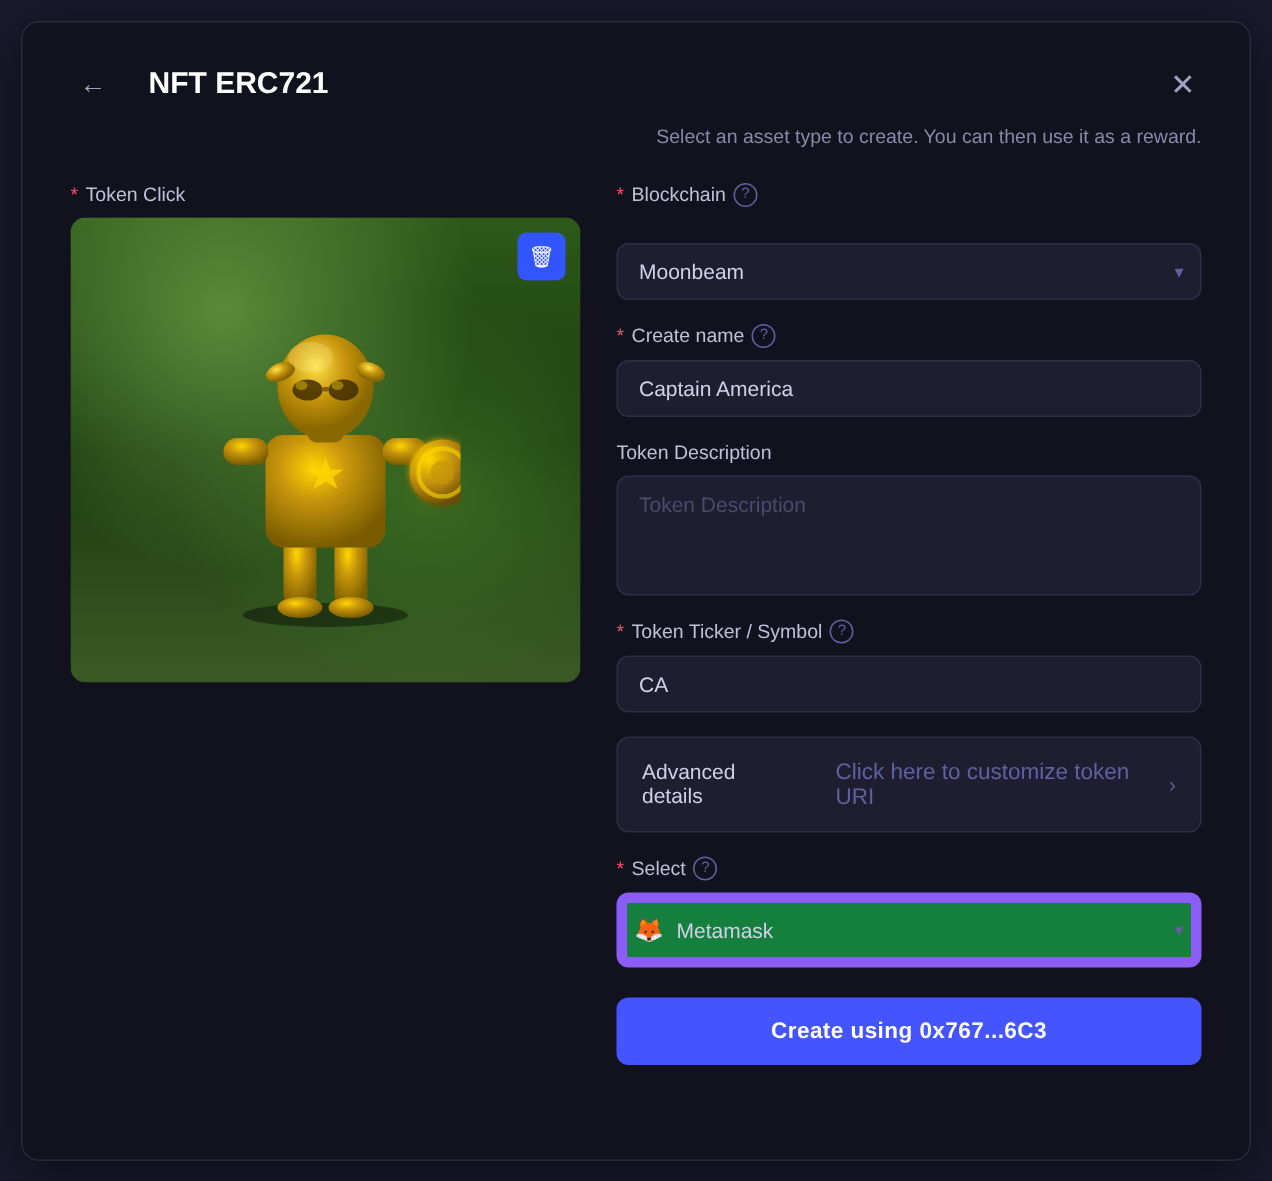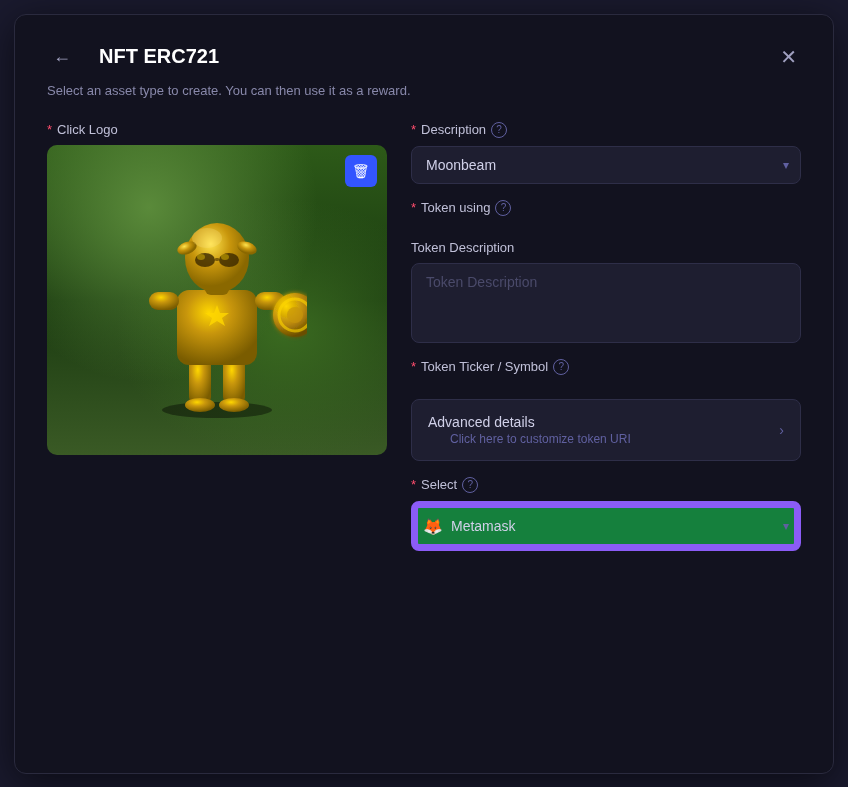--- a/index.html
+++ b/index.html
@@ -54,20 +54,21 @@
       color: #a0a0c0;
       cursor: pointer;
       font-size: 20px;
       padding: 4px;
       line-height: 1;
     }
     .modal-subtitle {
       color: #8888aa;
       font-size: 13px;
       margin-bottom: 24px;
+      text-align: right;
     }
     .form-layout {
       display: grid;
       grid-template-columns: 340px 1fr;
       gap: 24px;
       align-items: start;
     }
     .token-logo-section {
       position: relative;
     }
@@ -138,20 +139,21 @@
       display: flex;
       flex-direction: column;
       gap: 16px;
     }
     .form-group {
       display: flex;
       flex-direction: column;
     }
     .select-wrapper {
       position: relative;
+      margin-top: 16px;
     }
     .form-select {
       width: 100%;
       background: #1e1e30;
       border: 1px solid #2e2e48;
       border-radius: 8px;
       color: #d0d0e8;
       padding: 10px 36px 10px 14px;
       font-size: 14px;
       appearance: none;
@@ -201,31 +203,31 @@
       border: 1px solid #2e2e48;
       border-radius: 8px;
       padding: 14px 16px;
       display: flex;
       align-items: center;
       justify-content: space-between;
       cursor: pointer;
     }
     .advanced-details-content {
       display: flex;
-      flex-direction: column;
+      flex-direction: row;
       gap: 2px;
     }
     .advanced-title {
       color: #d0d0e8;
       font-size: 14px;
       font-weight: 500;
     }
     .advanced-subtitle {
       color: #6060a0;
-      font-size: 12px;
+      font-size: 15px;
       margin-left: 22px;
     }
     .chevron-right {
       color: #6060a0;
       font-size: 14px;
     }
     .wallet-select-wrapper {
       position: relative;
     }
     .wallet-select {
@@ -288,21 +290,21 @@
     <button class="close-btn">✕</button>
   </div>
 
   <p class="modal-subtitle">Select an asset type to create. You can then use it as a reward.</p>
 
   <div class="form-layout">
 
     <div class="token-logo-section">
       <div class="field-label">
         <span class="required-star">*</span>
-        <span>Click Logo</span>
+        <span>Token Click</span>
       </div>
       <div class="token-logo-image">
         <button class="delete-btn">🗑</button>
         <div class="token-logo-img-placeholder">
 
           <svg class="figure-svg" viewBox="0 0 180 240" xmlns="http://www.w3.org/2000/svg">
             <defs>
               <radialGradient id="goldBody" cx="40%" cy="30%" r="70%">
                 <stop offset="0%" stop-color="#ffd700"></stop>
                 <stop offset="40%" stop-color="#c8960c"></stop>
@@ -366,52 +368,54 @@
           </svg>
         </div>
       </div>
     </div>
 
     <div class="right-form">
 
       <div class="form-group">
         <div class="field-label">
           <span class="required-star">*</span>
-          <span>Description</span>
+          <span>Blockchain</span>
           <span class="info-icon">?</span>
         </div>
         <div class="select-wrapper">
           <select class="form-select">
             <option>Moonbeam</option>
           </select>
           <span class="select-arrow">▾</span>
         </div>
       </div>
 
       <div class="form-group">
         <div class="field-label">
           <span class="required-star">*</span>
-          <span>Token using</span>
+          <span>Create name</span>
           <span class="info-icon">?</span>
         </div>
+        <input class="form-input" type="text" value="Captain America" placeholder="Token name" style="">
       </div>
 
       <div class="form-group">
         <div class="field-label">
           <span>Token Description</span>
         </div>
         <textarea class="form-textarea" placeholder="Token Description" style=""></textarea>
       </div>
 
       <div class="form-group">
         <div class="field-label">
           <span class="required-star">*</span>
           <span>Token Ticker / Symbol</span>
           <span class="info-icon">?</span>
         </div>
+        <input class="form-input" type="text" value="CA" placeholder="Token Ticker" style="">
       </div>
 
       <div class="advanced-details">
         <div class="advanced-details-content">
           <span class="advanced-title">Advanced details</span>
           <span class="advanced-subtitle">Click here to customize token URI</span>
         </div>
         <span class="chevron-right">›</span>
       </div>
 
@@ -423,15 +427,16 @@
         </div>
         <div class="wallet-select-wrapper">
           <span class="wallet-icon">🦊</span>
           <select class="wallet-select">
             <option>Metamask</option>
           </select>
           <span class="wallet-arrow">▾</span>
         </div>
       </div>
 
+      <button class="create-btn">Create using 0x767...6C3</button>
     </div>
   </div>
 </div>
 
 </body></html>

